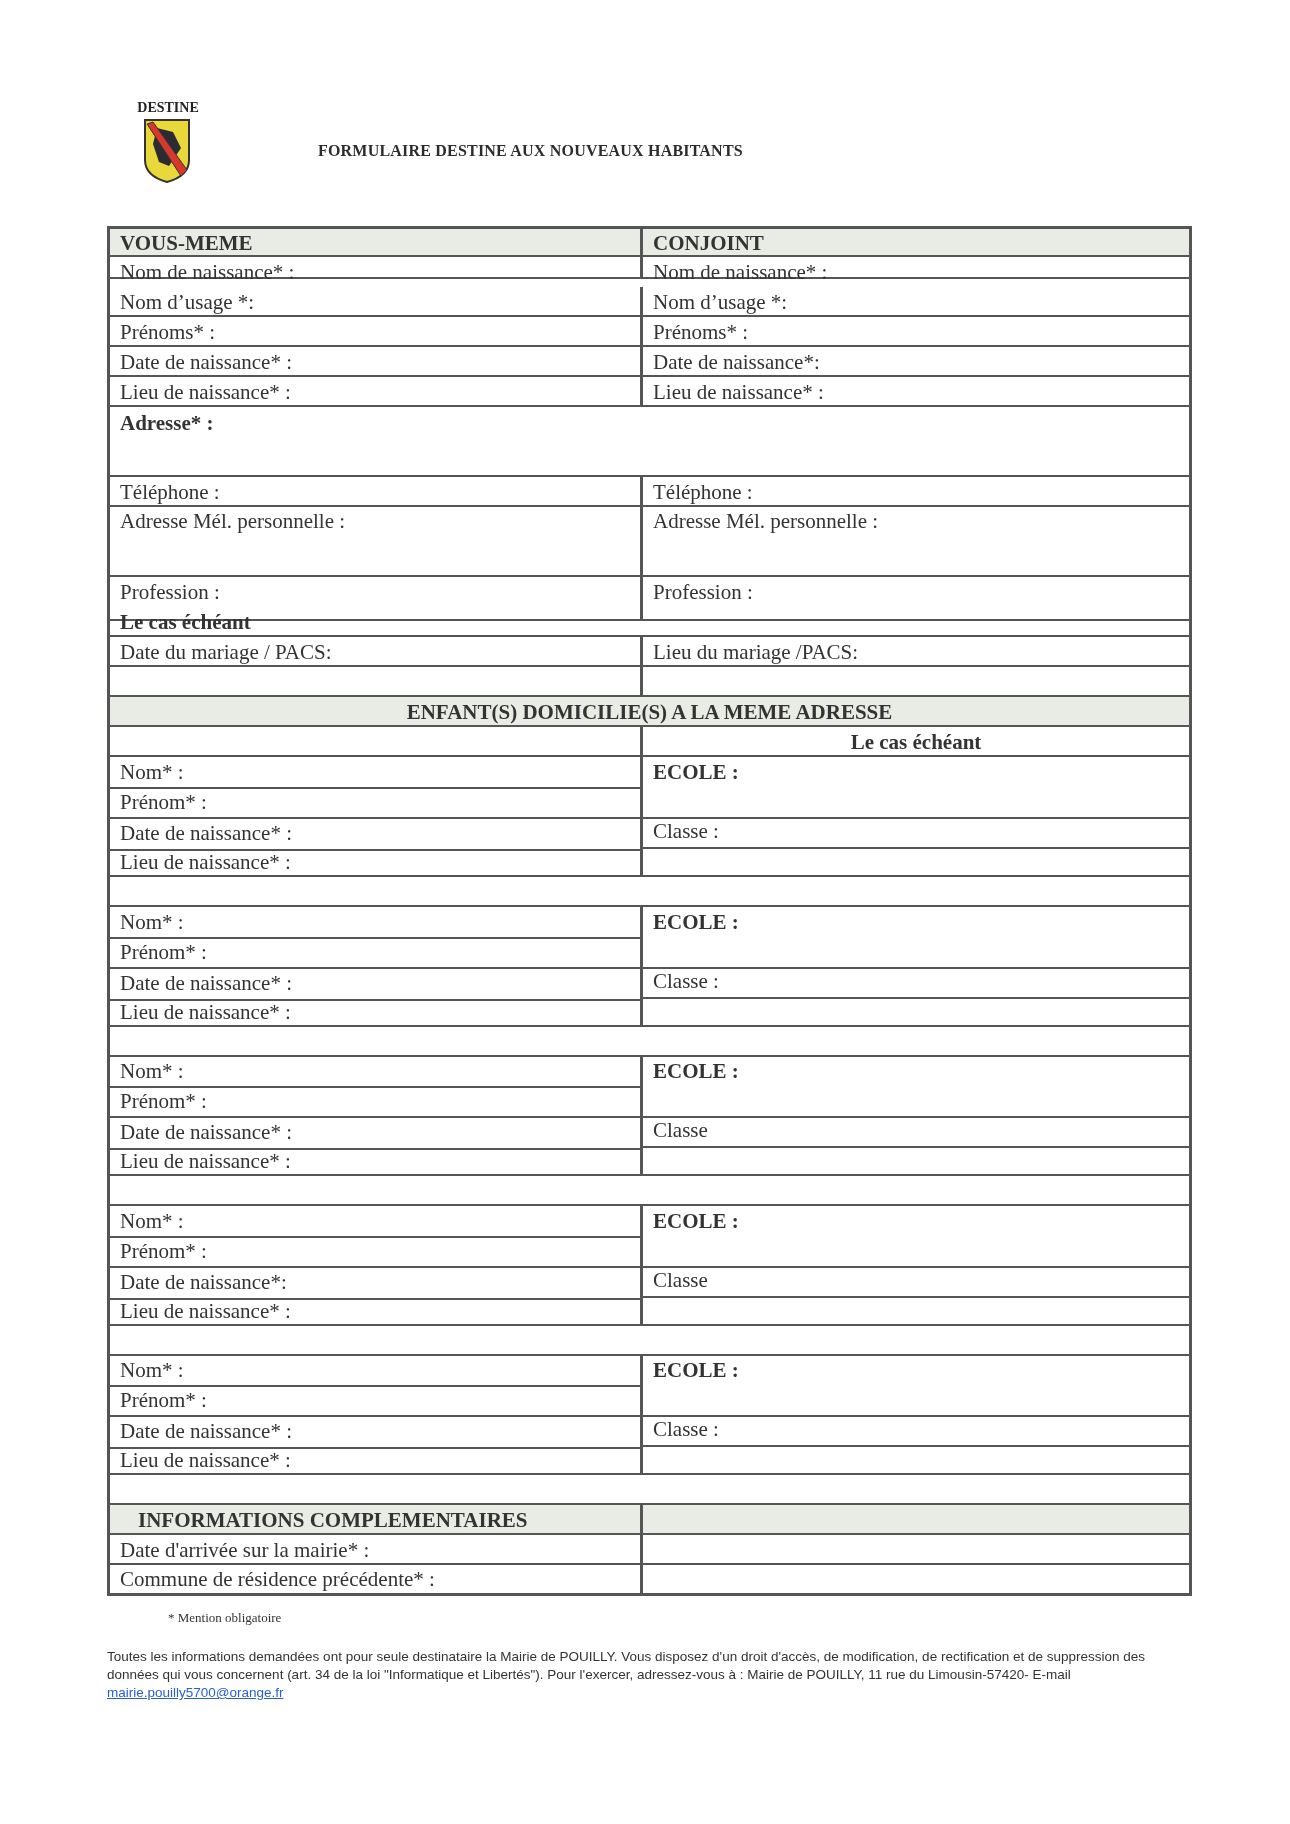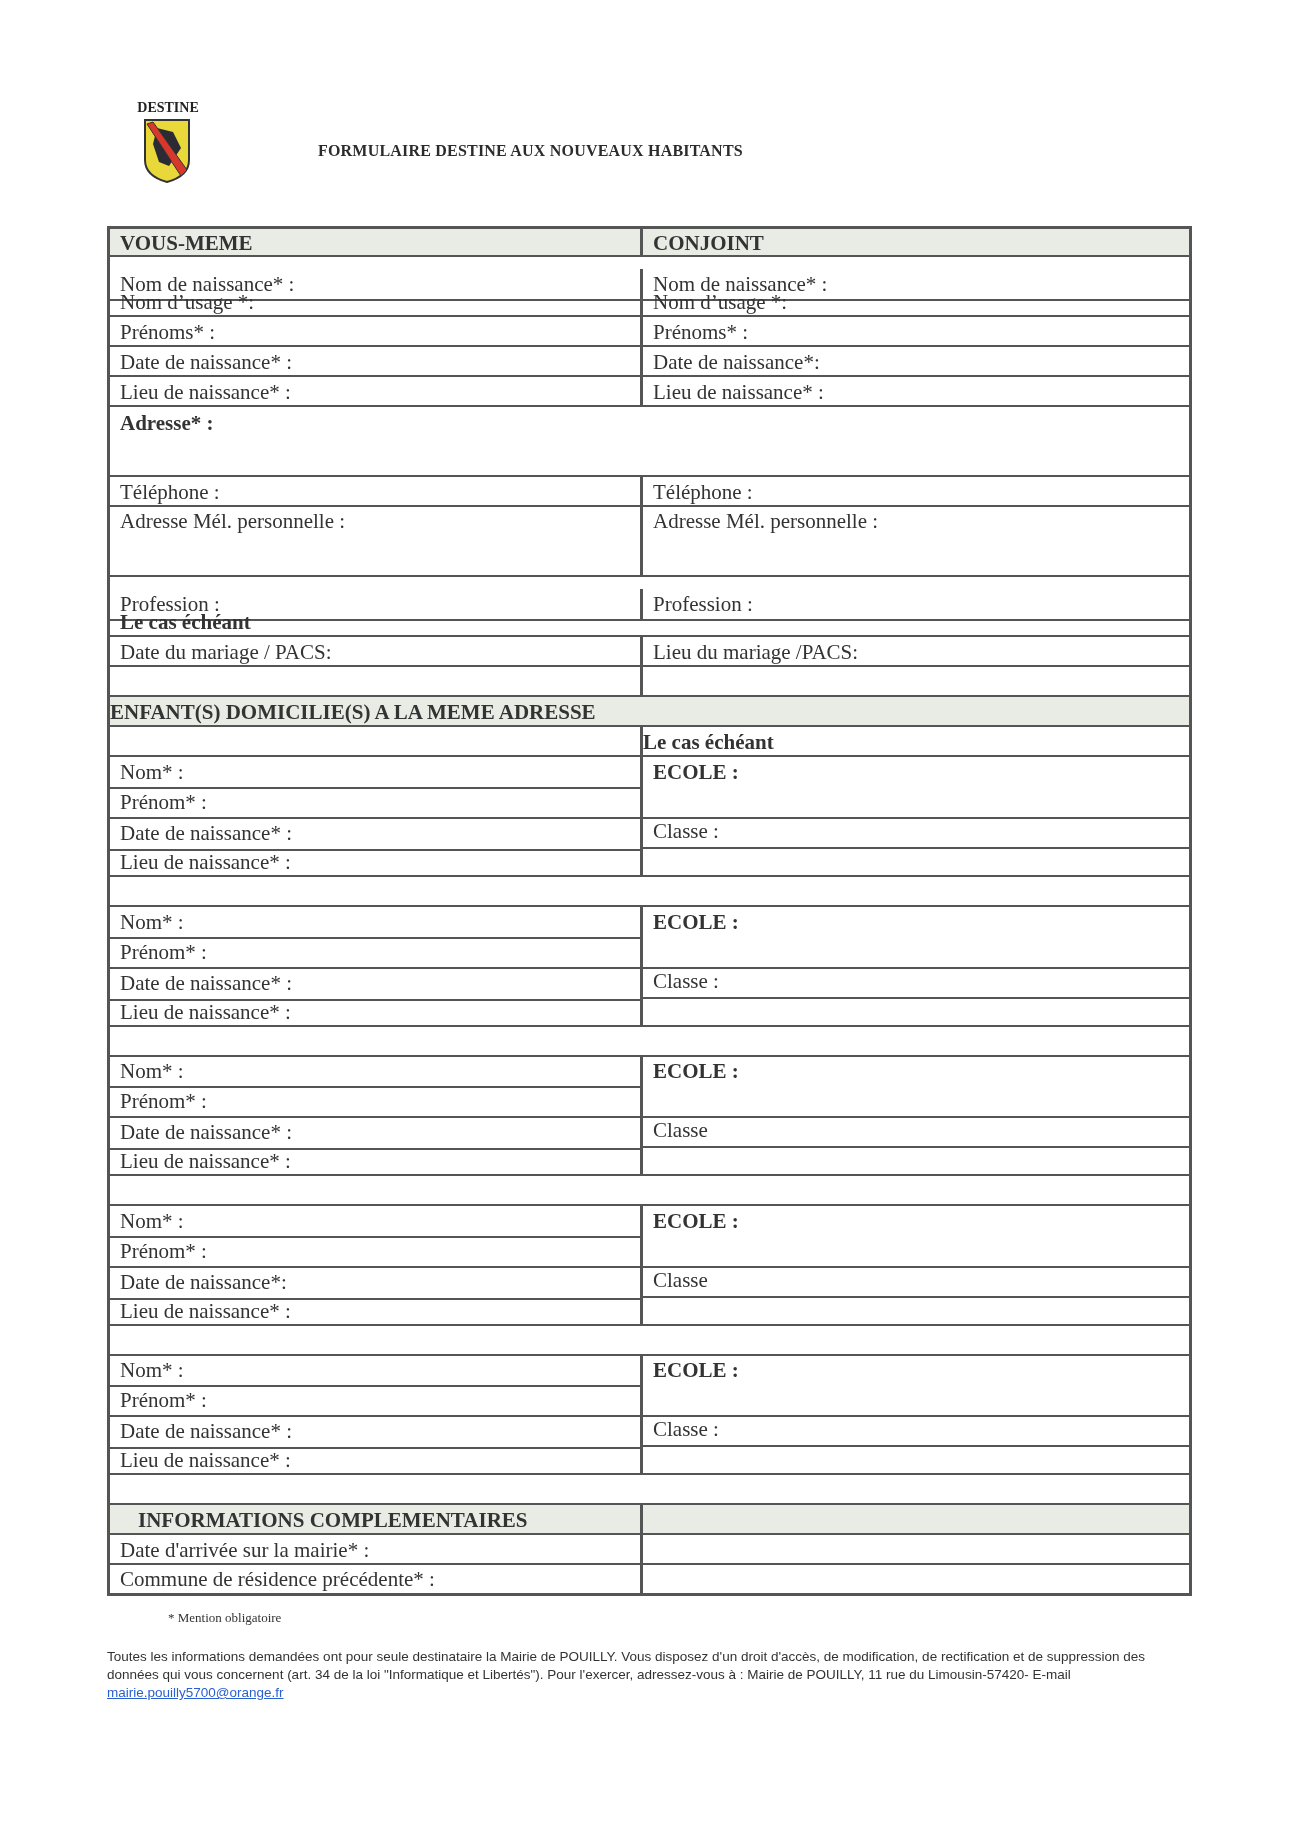--- a/index.html
+++ b/index.html
@@ -12,21 +12,21 @@
   .title { position:absolute; left:318px; top:142px; font-size:16px; font-weight:bold;
            color:#2c2c2c; letter-spacing:0.2px; }
   .tbl { position:absolute; left:107px; width:1085px; border:3px solid #555; box-sizing:border-box; }
   .row { position:absolute; left:0; right:0; border-bottom:2px solid #555; box-sizing:border-box; }
   .cell { position:absolute; top:0; bottom:0; box-sizing:border-box; }
   .lcell { left:0; width:533px; border-right:3px solid #555; }
   .rcell { left:533px; right:0; }
   .lbl { position:absolute; left:10px; font-size:21px; color:#333; white-space:nowrap; }
   .bold { font-weight:bold; }
   .shade { background:#e9ebe5;padding-left:20px; }
-  .center { left:0; right:0; text-align:left; }
+  .center { left:0; right:0; text-align:center; }
   .note { position:absolute; left:168px; top:1610px; font-size:13px; color:#333; }
   .legal { position:absolute; left:107px; top:1648px; width:1080px; font-size:13.5px;
            line-height:18px; color:#333; font-family:"Liberation Sans", sans-serif; }
   .legal a { color:#2a5fd0; text-decoration:underline; }
 </style>
 </head>
 <body>
 
 <div class="logo">
   <div class="town">DESTINE</div>
@@ -42,21 +42,21 @@
 
   <div class="row" style="top:0; height:28px;">
     <div class="cell lcell shade">
       <span class="lbl bold" style="top:2px;">VOUS-MEME</span>
     </div>
     <div class="cell rcell shade">
       <span class="lbl bold" style="top:2px;">CONJOINT</span>
     </div>
   </div>
 
-  <div class="row" style="top:40px; height:32px;">
+  <div class="row" style="top:28px; height:22px;">
     <div class="cell lcell">
         <span class="lbl" style="top:3px;">Nom de naissance* :</span>
       </div>
     <div class="cell rcell">
         <span class="lbl" style="top:3px;">Nom de naissance* :</span>
       </div>
   </div>
   <div class="row" style="top:58px; height:30px;">
     <div class="cell lcell">
         <span class="lbl" style="top:3px;">Nom d’usage *:</span>
@@ -105,21 +105,21 @@
 
   <div class="row" style="top:278px; height:70px;">
     <div class="cell lcell">
         <span class="lbl" style="top:2px;">Adresse Mél. personnelle :</span>
       </div>
     <div class="cell rcell">
         <span class="lbl" style="top:2px;">Adresse Mél. personnelle :</span>
       </div>
   </div>
 
-  <div class="row" style="top:360px; height:32px;padding-left:15px;">
+  <div class="row" style="top:348px; height:44px;padding-left:15px;">
     <div class="cell lcell">
         <span class="lbl" style="top:3px;">Profession :</span>
       </div>
     <div class="cell rcell">
         <span class="lbl" style="top:3px;">Profession :</span>
       </div>
   </div>
 
   <div class="row" style="top:378px; height:30px;">
     <span class="lbl bold" style="top:3px;">Le cas échéant</span>

